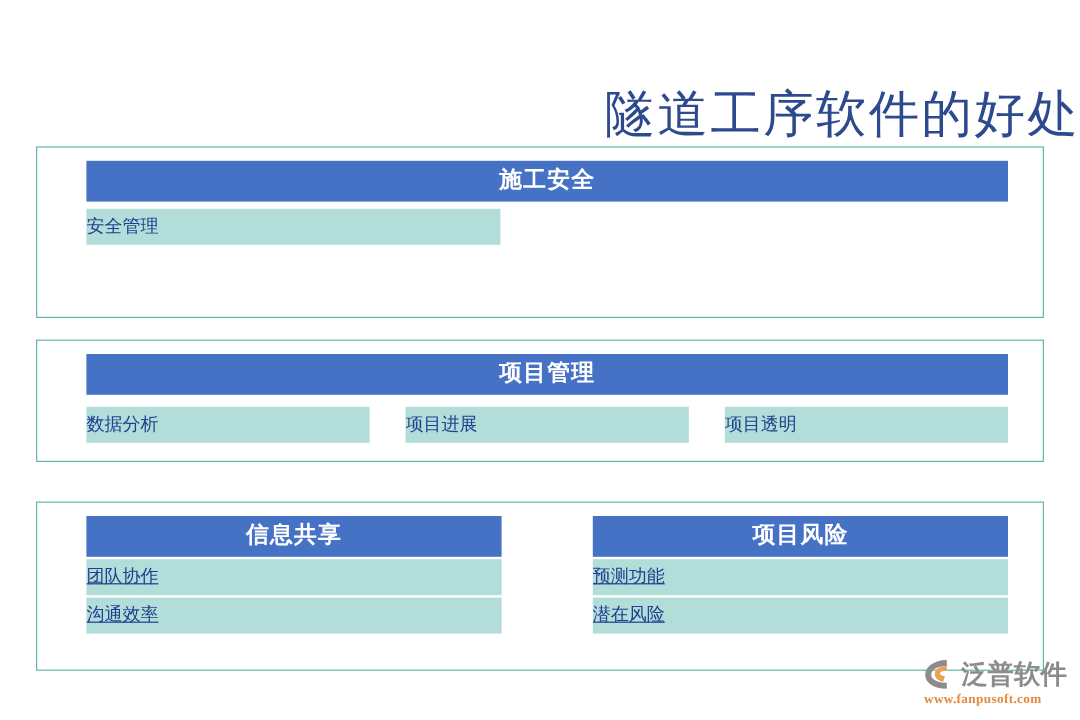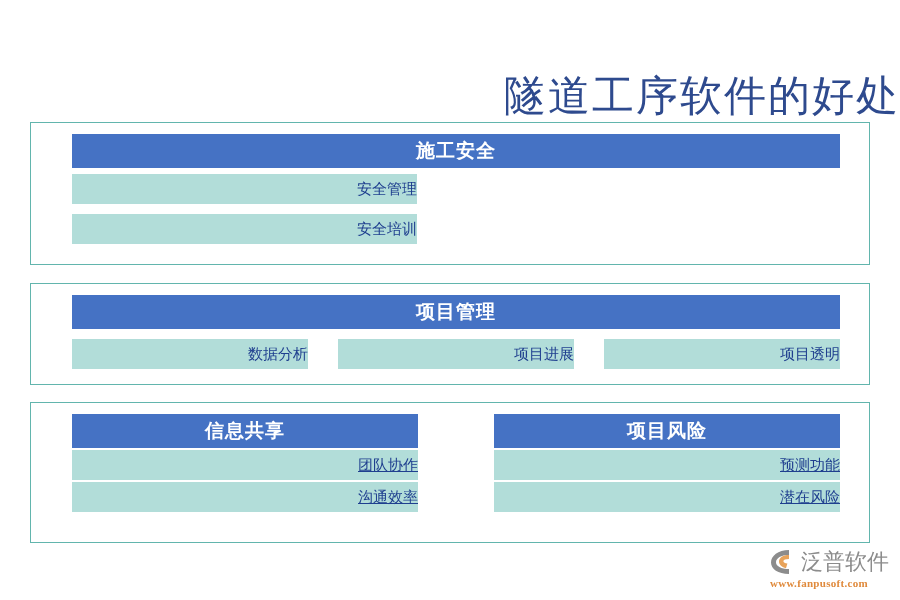--- a/index.html
+++ b/index.html
@@ -34,21 +34,21 @@
   .card {
     position: absolute;
     left: 30px;
     width: 840px;
     box-sizing: border-box;
     border: 1px solid #62b5ad;
     background: #ffffff;
   }
   #card-1 { top: 122px;  height: 143px; }
   #card-2 { top: 283px;  height: 102px; }
-  #card-3 { top: 402px;  height: 141px; }
+  #card-3 { top: 418px;  height: 141px; }
 
   
   .card-inner {
     position: absolute;
     left: 41px;   
     top: 11px;
     width: 768px; 
   }
 
   
@@ -65,21 +65,21 @@
     overflow: hidden;
   }
 
   
   .chip {
     background: #b2ddd9;
     color: #1f3f8f;
     font-size: 15px;
     line-height: 30px;
     height: 30px;
-    text-align: right;
+    text-align: left;
     white-space: nowrap;
     overflow: hidden;
   }
 
   
   #card-1 .two-col {
     display: flex;
     justify-content: space-between;
     margin-top: 6px;
   }
@@ -117,21 +117,21 @@
   .logo-mark {
     width: 28px;
     height: 26px;
     flex: 0 0 28px;
     margin-right: 3px;
   }
   .logo-text {
     font-size: 22px;
     line-height: 26px;
     color: #8c8c8c;
-    font-weight: 400;
+    font-weight: 700;
     font-family: "Liberation Serif", "DejaVu Serif", serif;
     white-space: nowrap;
     text-align: center;
   }
   .logo-url {
     font-size: 11px;
     line-height: 14px;
     color: #e08a3c;
     font-family: "Liberation Serif", "DejaVu Serif", serif;
     font-weight: 700;
@@ -146,21 +146,20 @@
 
 <div class="card" id="card-1">
   <div class="card-inner">
 
     <div class="sec-header">施工安全</div>
 
     <div class="two-col">
 
       <div class="col">
         <div class="chip">安全管理</div>
-        <div class="chip">安全培训</div>
       </div>
 
 
     </div>
   </div>
 </div>
 
 <div class="card" id="card-2">
   <div class="card-inner">
 

